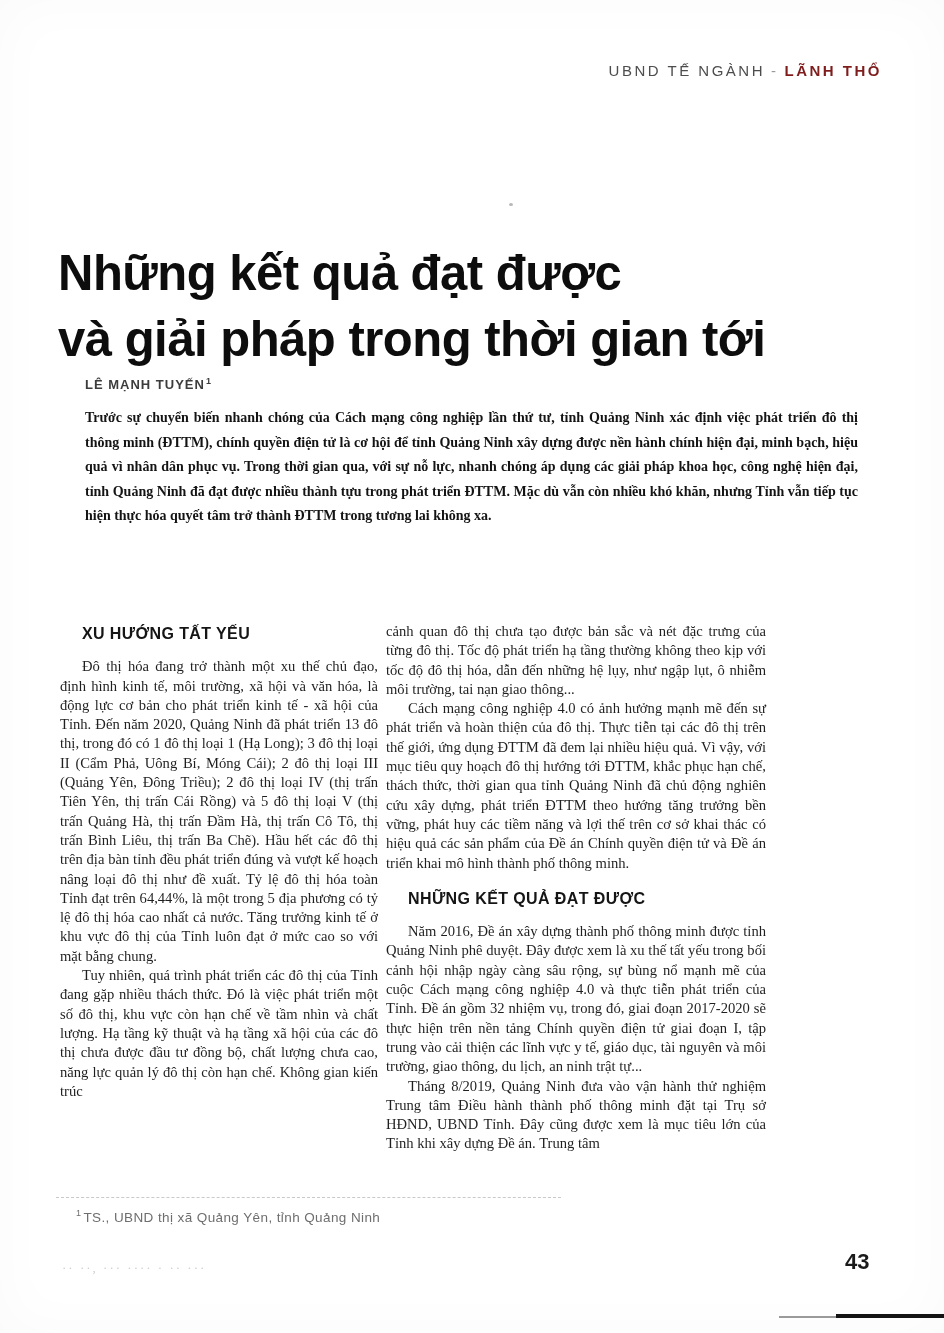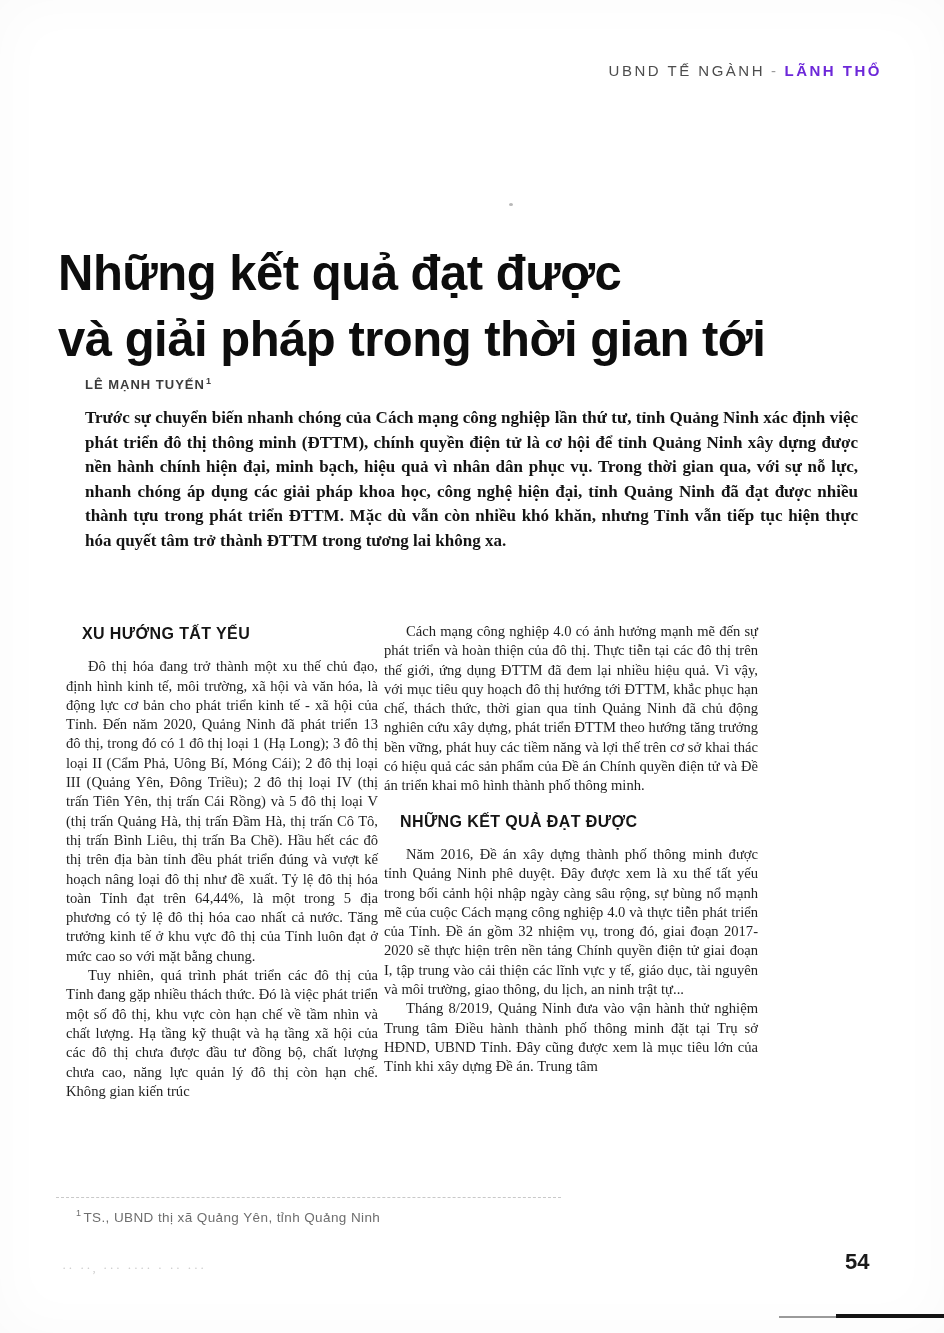--- a/index.html
+++ b/index.html
@@ -14,21 +14,21 @@
     box-shadow:inset 0 0 60px rgba(0,0,0,0.025);
   }
   
   .header-right{
     position:absolute;top:62px;right:62px;
     font-family:"Liberation Sans", sans-serif;
     font-size:15px;letter-spacing:2.5px;color:#4d4d4d;
     white-space:nowrap;
   }
   .header-right .sep{color:#9a9a9a;margin:0 6px;}
-  .header-right .strong{font-weight:700;color:#6d28d9;}
+  .header-right .strong{font-weight:700;color:#7f1d1d;}
   
   .speck{position:absolute;left:509px;top:203px;width:4px;height:3px;background:#b8b8b8;border-radius:50%;}
   
   .title{
     position:absolute;left:58px;top:240px;width:830px;margin:0;
     font-family:"Liberation Sans", sans-serif;
     font-weight:700;font-size:50px;line-height:66px;
     letter-spacing:-0.5px;color:#0d0d0d;
   }
   .title span{display:block;transform:scaleX(0.98);transform-origin:left;}
@@ -36,31 +36,31 @@
   .author{
     position:absolute;left:85px;top:376px;width:773px;
     text-align:left;
     font-family:"Liberation Sans", sans-serif;
     font-weight:700;font-size:13px;letter-spacing:1px;color:#3c3c3c;
   }
   .author sup{font-size:9px;margin-left:1px;}
   
   .lead{
     position:absolute;left:85px;top:406px;width:773px;margin:0;
-    font-weight:700;font-size:17px;line-height:24.5px;
+    font-weight:700;font-size:14px;line-height:24.5px;
     text-align:justify;color:#141414;
   }
   
   .columns{
     position:absolute;left:60px;top:622px;width:710px;
-    display:grid;grid-template-columns:318px 380px;column-gap:0;
+    display:grid;grid-template-columns:318px 380px;column-gap:8px;
     font-size:14.6px;line-height:19.3px;text-align:justify;
   }
   .columns p{margin:0;}
-  .columns p.indent{text-indent:22px;margin-left:6px;}
+  .columns p.indent{text-indent:22px;}
   .colhead{
     font-family:"Liberation Sans", sans-serif;
     font-weight:700;font-size:16px;letter-spacing:0.4px;color:#151515;
     margin:2px 0 14px 22px;text-align:left;
   }
   .col-right .colhead{margin-top:16px;}
   
   .footnote-rule{
     position:absolute;left:56px;top:1197px;width:505px;
     border-top:1px dashed #c9c9c9;height:0;
@@ -110,33 +110,34 @@
 
   <p class="lead">Trước sự chuyển biến nhanh chóng của Cách mạng công nghiệp lần thứ tư, tỉnh Quảng Ninh xác định việc phát triển đô thị thông minh (ĐTTM), chính quyền điện tử là cơ hội để tỉnh Quảng Ninh xây dựng được nền hành chính hiện đại, minh bạch, hiệu quả vì nhân dân phục vụ. Trong thời gian qua, với sự nỗ lực, nhanh chóng áp dụng các giải pháp khoa học, công nghệ hiện đại, tỉnh Quảng Ninh đã đạt được nhiều thành tựu trong phát triển ĐTTM. Mặc dù vẫn còn nhiều khó khăn, nhưng Tỉnh vẫn tiếp tục hiện thực hóa quyết tâm trở thành ĐTTM trong tương lai không xa.</p>
 
   <div class="columns">
     <div class="col col-left">
       <h2 class="colhead">XU HƯỚNG TẤT YẾU</h2>
       <p class="indent">Đô thị hóa đang trở thành một xu thế chủ đạo, định hình kinh tế, môi trường, xã hội và văn hóa, là động lực cơ bản cho phát triển kinh tế - xã hội của Tỉnh. Đến năm 2020, Quảng Ninh đã phát triển 13 đô thị, trong đó có 1 đô thị loại 1 (Hạ Long); 3 đô thị loại II (Cẩm Phả, Uông Bí, Móng Cái); 2 đô thị loại III (Quảng Yên, Đông Triều); 2 đô thị loại IV (thị trấn Tiên Yên, thị trấn Cái Rồng) và 5 đô thị loại V (thị trấn Quảng Hà, thị trấn Đầm Hà, thị trấn Cô Tô, thị trấn Bình Liêu, thị trấn Ba Chẽ). Hầu hết các đô thị trên địa bàn tỉnh đều phát triển đúng và vượt kế hoạch nâng loại đô thị như đề xuất. Tỷ lệ đô thị hóa toàn Tỉnh đạt trên 64,44%, là một trong 5 địa phương có tỷ lệ đô thị hóa cao nhất cả nước. Tăng trưởng kinh tế ở khu vực đô thị của Tỉnh luôn đạt ở mức cao so với mặt bằng chung.</p>
       <p class="indent">Tuy nhiên, quá trình phát triển các đô thị của Tỉnh đang gặp nhiều thách thức. Đó là việc phát triển một số đô thị, khu vực còn hạn chế về tầm nhìn và chất lượng. Hạ tầng kỹ thuật và hạ tầng xã hội của các đô thị chưa được đầu tư đồng bộ, chất lượng chưa cao, năng lực quản lý đô thị còn hạn chế. Không gian kiến trúc</p>
     </div>
     <div class="col col-right">
+      <p>cảnh quan đô thị chưa tạo được bản sắc và nét đặc trưng của từng đô thị. Tốc độ phát triển hạ tầng thường không theo kịp với tốc độ đô thị hóa, dẫn đến những hệ lụy, như ngập lụt, ô nhiễm môi trường, tai nạn giao thông...</p>
       <p class="indent">Cách mạng công nghiệp 4.0 có ảnh hưởng mạnh mẽ đến sự phát triển và hoàn thiện của đô thị. Thực tiễn tại các đô thị trên thế giới, ứng dụng ĐTTM đã đem lại nhiều hiệu quả. Vì vậy, với mục tiêu quy hoạch đô thị hướng tới ĐTTM, khắc phục hạn chế, thách thức, thời gian qua tỉnh Quảng Ninh đã chủ động nghiên cứu xây dựng, phát triển ĐTTM theo hướng tăng trưởng bền vững, phát huy các tiềm năng và lợi thế trên cơ sở khai thác có hiệu quả các sản phẩm của Đề án Chính quyền điện tử và Đề án triển khai mô hình thành phố thông minh.</p>
       <h2 class="colhead">NHỮNG KẾT QUẢ ĐẠT ĐƯỢC</h2>
       <p class="indent">Năm 2016, Đề án xây dựng thành phố thông minh được tỉnh Quảng Ninh phê duyệt. Đây được xem là xu thế tất yếu trong bối cảnh hội nhập ngày càng sâu rộng, sự bùng nổ mạnh mẽ của cuộc Cách mạng công nghiệp 4.0 và thực tiễn phát triển của Tỉnh. Đề án gồm 32 nhiệm vụ, trong đó, giai đoạn 2017-2020 sẽ thực hiện trên nền tảng Chính quyền điện tử giai đoạn I, tập trung vào cải thiện các lĩnh vực y tế, giáo dục, tài nguyên và môi trường, giao thông, du lịch, an ninh trật tự...</p>
       <p class="indent">Tháng 8/2019, Quảng Ninh đưa vào vận hành thử nghiệm Trung tâm Điều hành thành phố thông minh đặt tại Trụ sở HĐND, UBND Tỉnh. Đây cũng được xem là mục tiêu lớn của Tỉnh khi xây dựng Đề án. Trung tâm</p>
     </div>
   </div>
 
   <div class="footnote-rule"></div>
 
   <div class="footnote">
     <sup>1</sup><span>TS., UBND thị xã Quảng Yên, tỉnh Quảng Ninh</span>
   </div>
 
   <div class="footer-faint">·· ··, ··· ···· · ·· ···</div>
 
-  <div class="page-number">54</div>
+  <div class="page-number">43</div>
 
   <div class="scanline scanline-a"></div>
   <div class="scanline scanline-b"></div>
 
 </div>
 
 </body></html>

